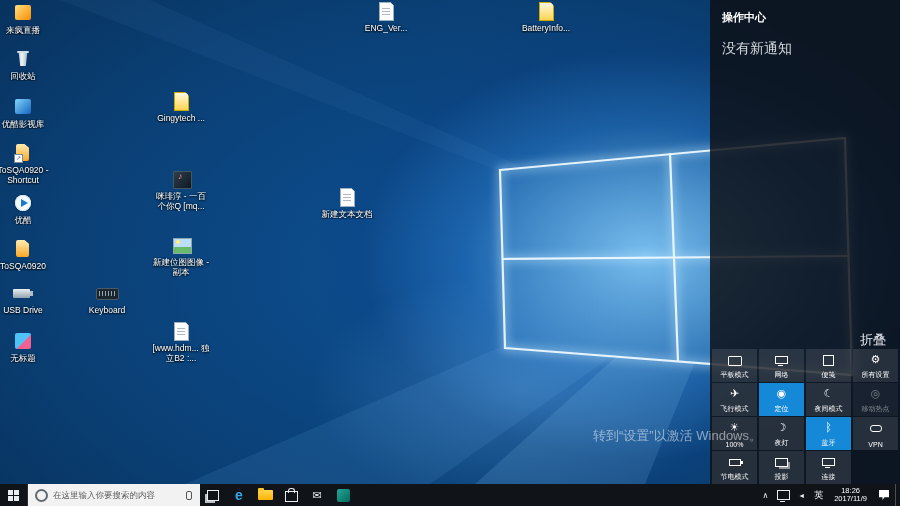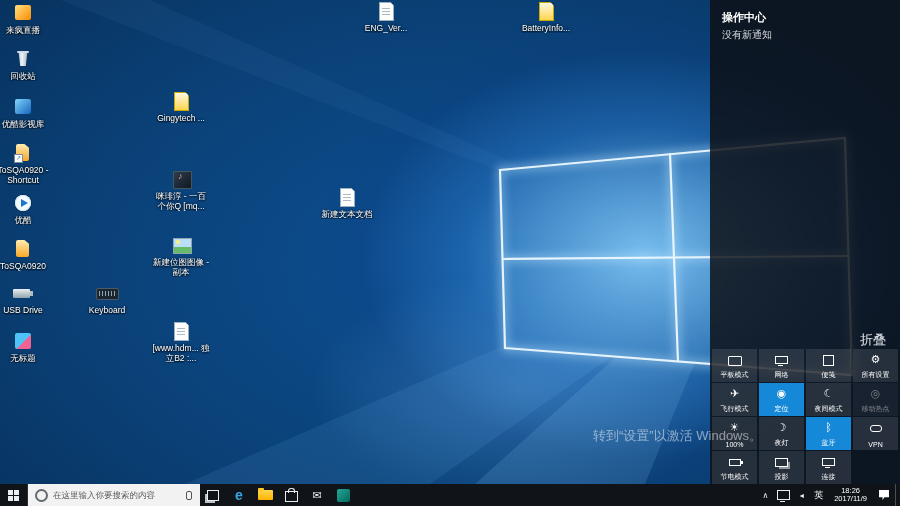--- a/index.html
+++ b/index.html
@@ -45,21 +45,21 @@
   .ic-media::before{left:5px;top:3px;width:17px;height:16px;border-radius:1px;background:linear-gradient(135deg,#2c3e50,#10181f);border:1px solid #44565f}
   .ic-media::after{content:"♪";left:10px;top:3px;color:#ff8a80;font-size:9px}
   .ic-img::before{left:5px;top:4px;width:17px;height:14px;background:linear-gradient(#bbdefb 55%,#66bb6a 55%);border:1px solid #90a4ae}
   .ic-img::after{left:8px;top:6px;width:4px;height:4px;border-radius:50%;background:#fff176}
   
   .action-center{
     position:absolute;left:710px;top:0;width:190px;height:484px;z-index:2;
     background:rgba(13,16,22,.84);
   }
   .ac-title{position:absolute;left:12px;top:10px;color:#fff;font-size:11px;font-weight:bold}
-  .ac-empty{position:absolute;left:12px;top:28px;color:#d4d8dc;font-size:10px}
+  .ac-empty{position:absolute;left:12px;top:40px;color:#d4d8dc;font-size:14px}
   .ac-collapse{position:absolute;right:14px;top:331px;color:#e2e6ea;font-size:13px;cursor:pointer}
   .tile{position:absolute;width:45px;height:33px;background:rgba(255,255,255,.11);color:#fff;text-align:center;cursor:pointer}
   .tile.on{background:#1688d8}
   .tile.disabled{background:rgba(255,255,255,.05);color:rgba(255,255,255,.42)}
   .tile-ic{height:15px;margin-top:3px;font-size:11px;line-height:15px}
   .tile-lbl{position:absolute;bottom:2px;width:100%;font-size:7px;white-space:nowrap;overflow:hidden}
   .ti{display:inline-block}
   .ti-rect{width:12px;height:8px;border:1px solid currentColor;border-radius:1px;margin-top:4px}
   .ti-monitor{width:11px;height:6px;border:1px solid currentColor;margin-top:4px;position:relative}
   .ti-monitor::after{content:"";position:absolute;left:2px;bottom:-3px;width:5px;height:1px;background:currentColor}

